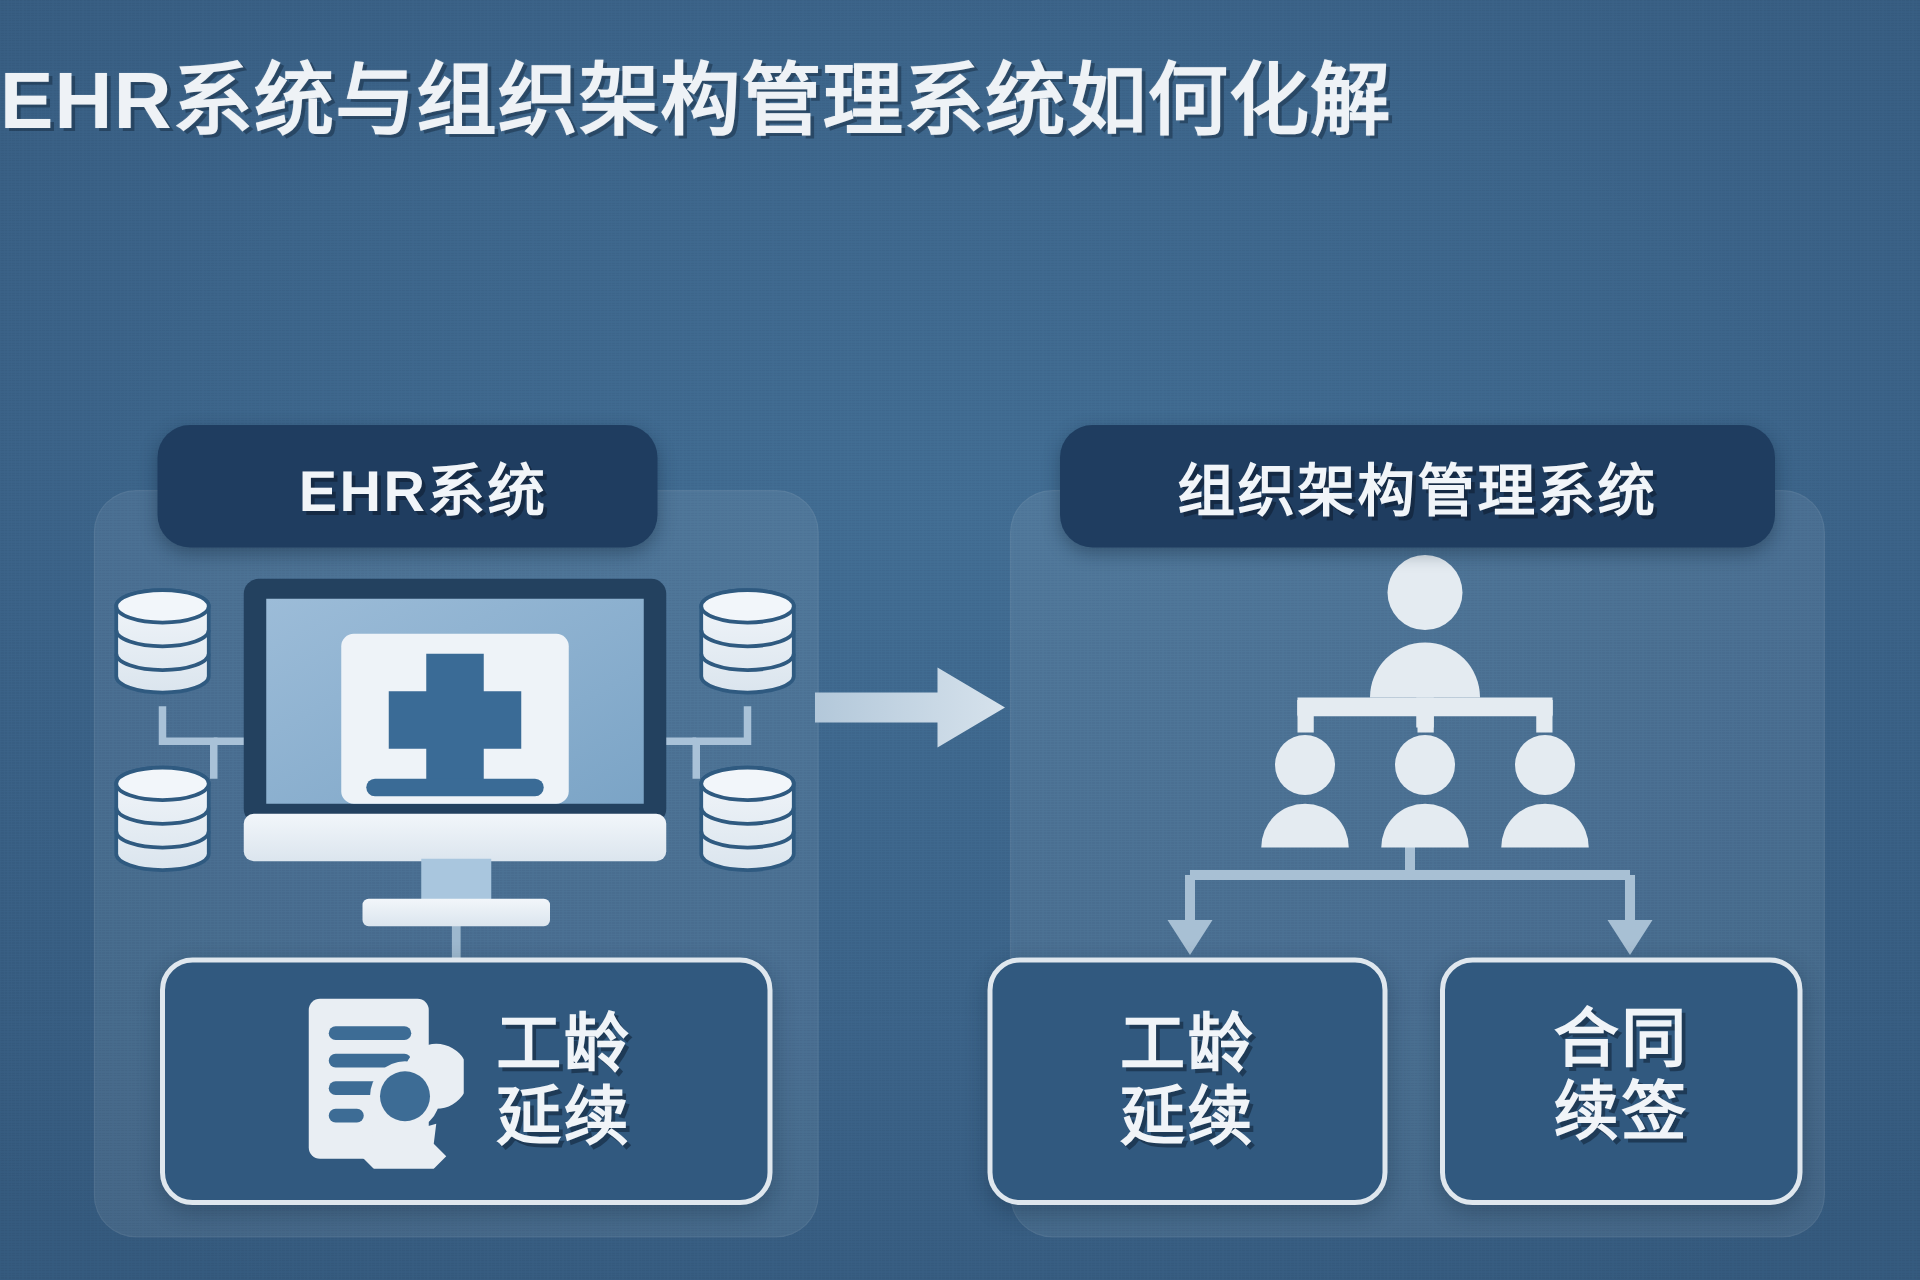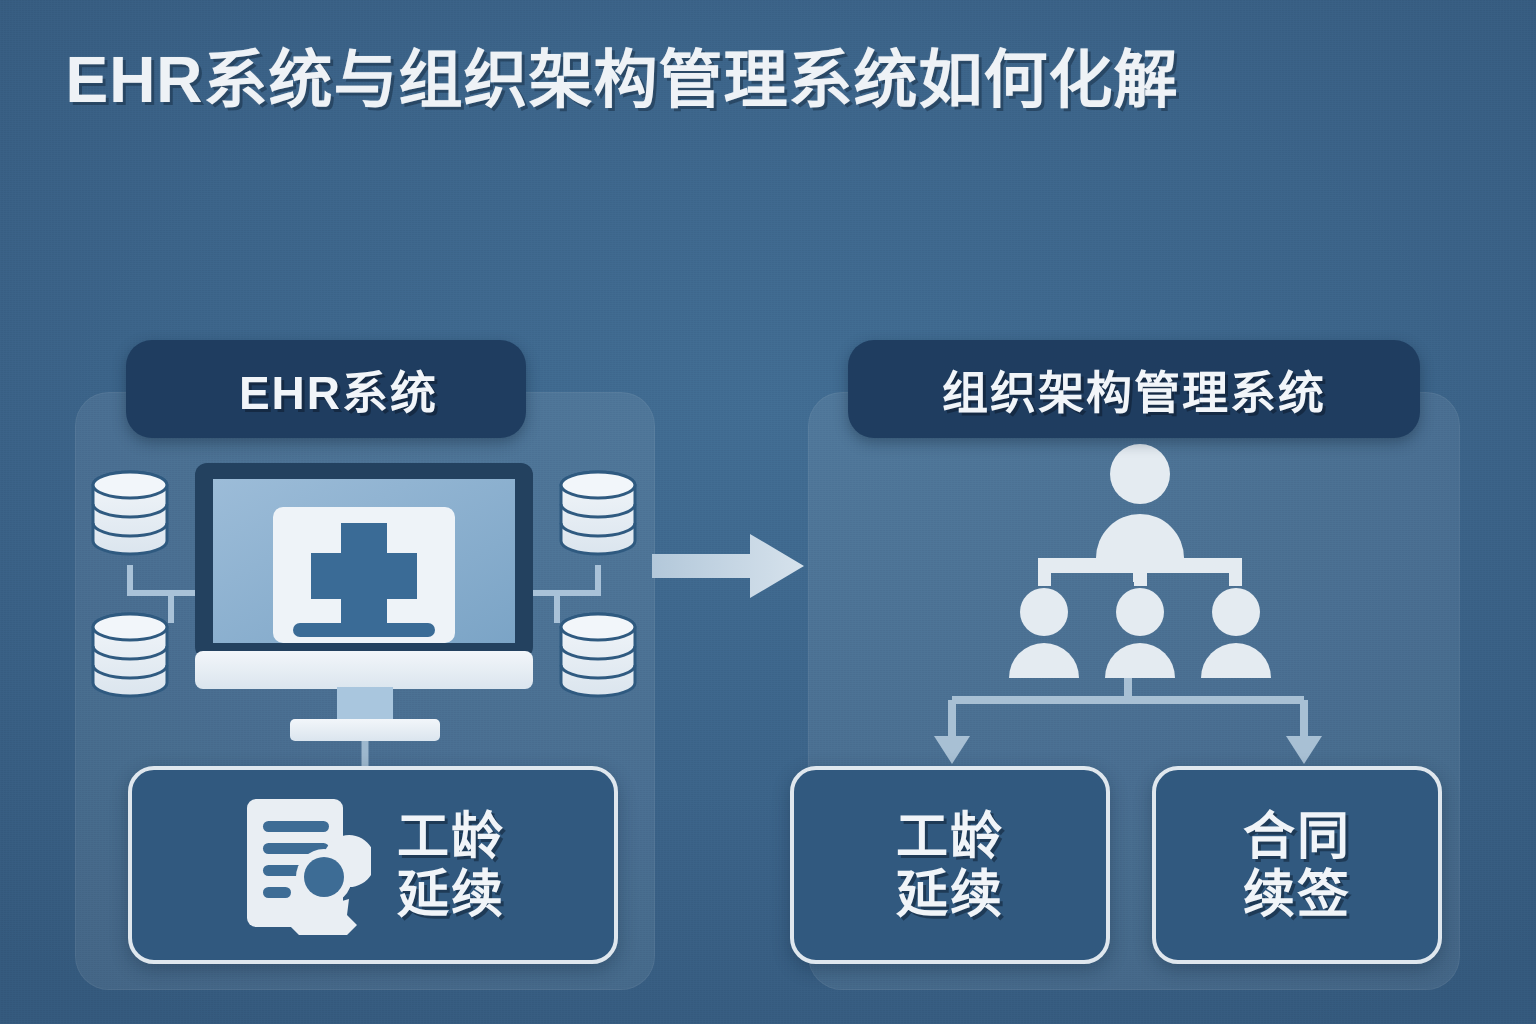--- a/index.html
+++ b/index.html
@@ -27,21 +27,21 @@
     opacity:.055;
     background-image:
       repeating-linear-gradient(0deg, rgba(255,255,255,.6) 0 1px, rgba(0,0,0,0) 1px 2px),
       repeating-linear-gradient(90deg, rgba(255,255,255,.45) 0 1px, rgba(0,0,0,0) 1px 3px);
     mix-blend-mode:overlay;
   }
 
   
   #titleblock {
     position:absolute; left:0; top:42px; width:1244px;
-    text-align:center;
+    text-align:left;
     z-index:6;
   }
   .t-line {
     color:#eef2f6;
     font-weight:bold;
     font-size:64px;
     line-height:76px;
     letter-spacing:1px;
     text-shadow: 3px 3px 0 rgba(18,38,58,.45), 0 0 1px rgba(255,255,255,.4);
     white-space:nowrap;
@@ -108,21 +108,21 @@
     position:absolute;
     border-radius:26px;
     background:#31597f;
     border:4px solid #dfe7ee;
     display:flex; align-items:center; justify-content:center;
     z-index:6;
     box-shadow: 0 6px 18px rgba(12,28,45,.28);
   }
   #card-l1 { left:128px; top:766px; width:490px; height:198px; gap:26px; }
   #card-r1 { left:790px; top:766px; width:320px; height:198px; }
-  #card-r2 { left:1152px; top:766px; width:290px; height:198px; }
+  #card-r2 { left:1152px; top:766px; width:290px; height:198px;font-family:Liberation Mono, monospace; }
 
   .card-label {
     color:#f0f4f8;
     font-weight:bold;
     font-size:52px;
     line-height:58px;
     letter-spacing:2px;
     text-align:center;
     text-shadow: 3px 3px 0 rgba(12,28,45,.5);
     white-space:pre-line;

